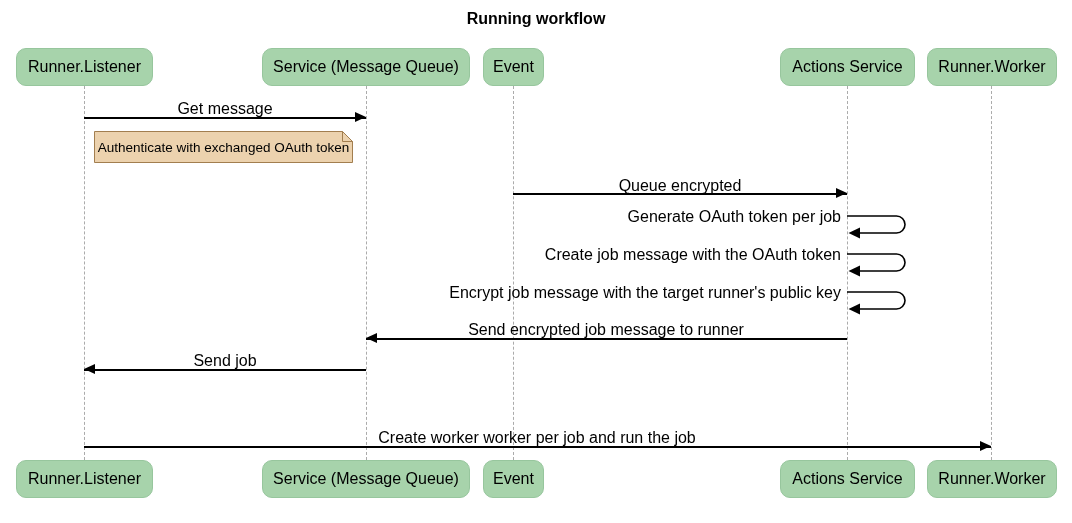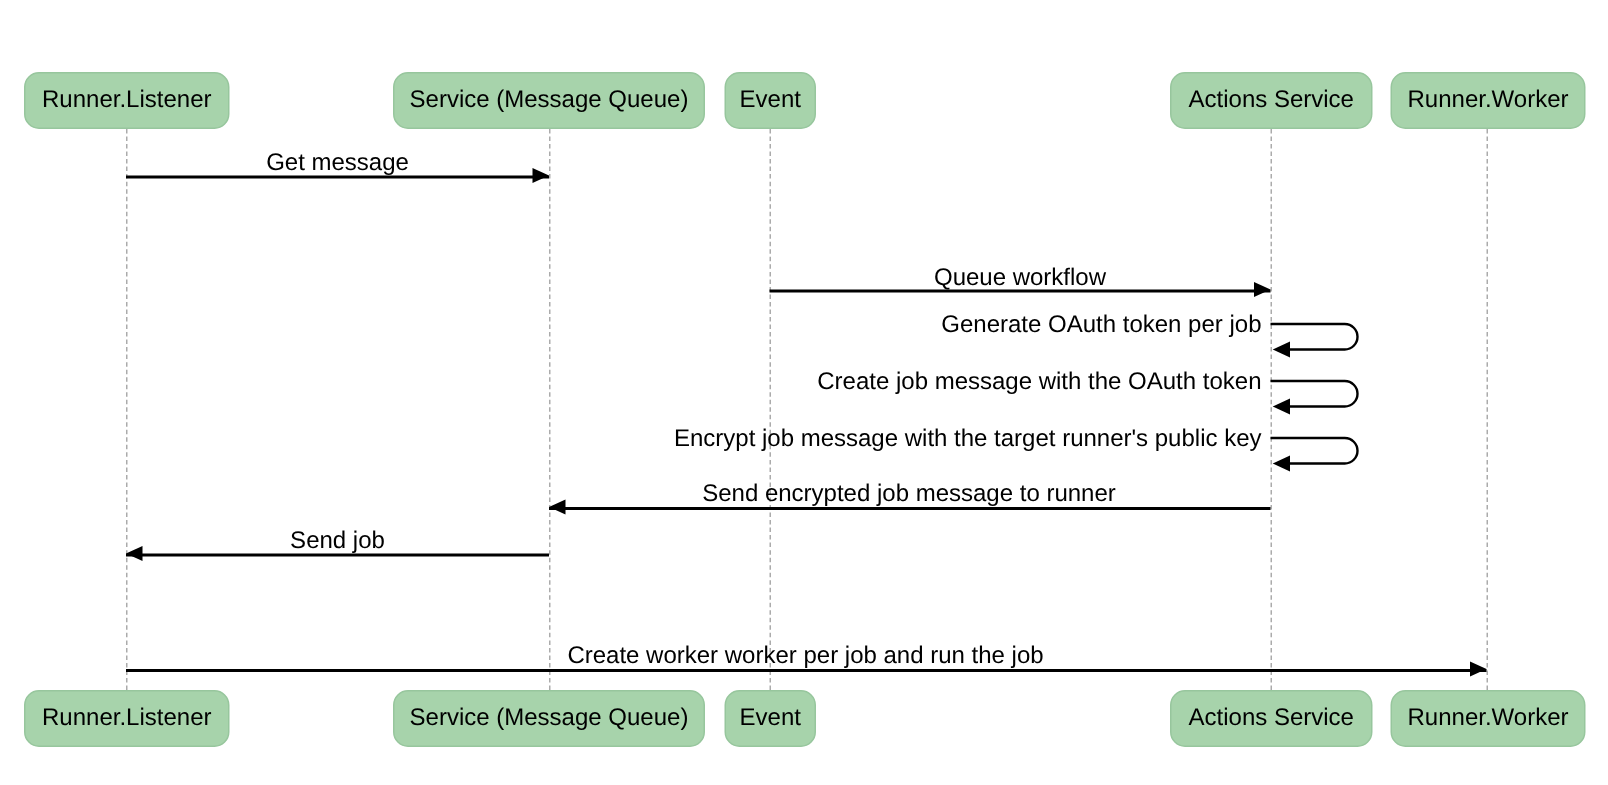--- a/index.html
+++ b/index.html
@@ -62,20 +62,21 @@
     position:absolute;left:0;top:0;right:0;bottom:0;
     display:flex;align-items:center;justify-content:center;
     font-size:13.5px;white-space:nowrap;
   }
 </style>
 </head>
 <body>
 
 <div class="diagram">
 
+  <div class="title">Running workflow</div>
 
   <div class="lifeline" style="left:84px"></div>
   <div class="lifeline" style="left:365.5px"></div>
   <div class="lifeline" style="left:513px"></div>
   <div class="lifeline" style="left:847px"></div>
   <div class="lifeline" style="left:991px"></div>
 
   <div class="participant" style="left:16px;top:48px;width:137px">
       <span>Runner.Listener</span>
     </div>
@@ -91,23 +92,30 @@
   <div class="participant" style="left:927px;top:48px;width:130px">
       <span>Runner.Worker</span>
     </div>
 
   <div>
     <div class="msg-label centered" style="left:225px;top:101px">Get message</div>
     <div class="msg-line" style="left:84px;top:117px;width:282px"></div>
     <div class="head-right" style="left:355px;top:112px"></div>
   </div>
 
+  <div class="note" style="left:94px;top:131px;width:259px;height:32px">
+    <svg class="note-shape" width="259" height="32">
+      <path d="M0.5,0.5 H248.5 L258.5,10.5 V31.5 H0.5 Z"></path>
+      <path d="M248.5,0.5 V10.5 H258.5 Z"></path>
+    </svg>
+    <div class="note-text">Authenticate with exchanged OAuth token</div>
+  </div>
 
   <div>
-    <div class="msg-label centered" style="left:680px;top:178px">Queue workflow</div>
+    <div class="msg-label centered" style="left:680px;top:178px">Queue encrypted</div>
     <div class="msg-line" style="left:513px;top:193px;width:334px"></div>
     <div class="head-right" style="left:836px;top:188px"></div>
   </div>
 
   <div>
     <div class="msg-label right-aligned" style="right:231px;top:209px">Generate OAuth token per job</div>
     <svg class="loop" style="left:847px;top:214px" width="70" height="26" viewBox="0 0 70 26">
       <path d="M0,2 H49.5 A8.5,8.5 0 0 1 49.5,19 H12"></path>
       <polygon points="1.5,19 13,13.6 13,24.4"></polygon>
     </svg>

